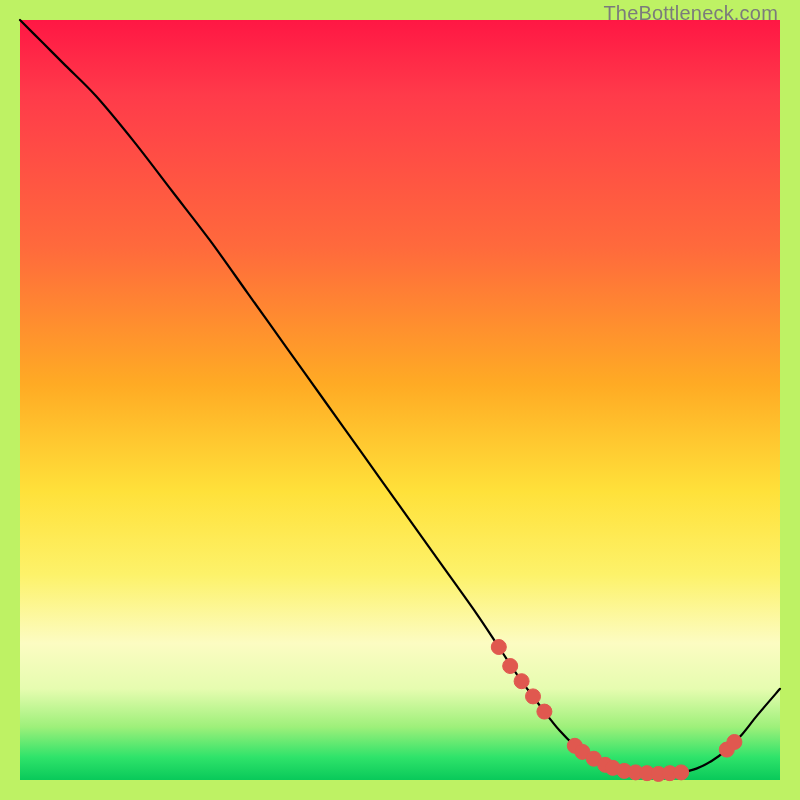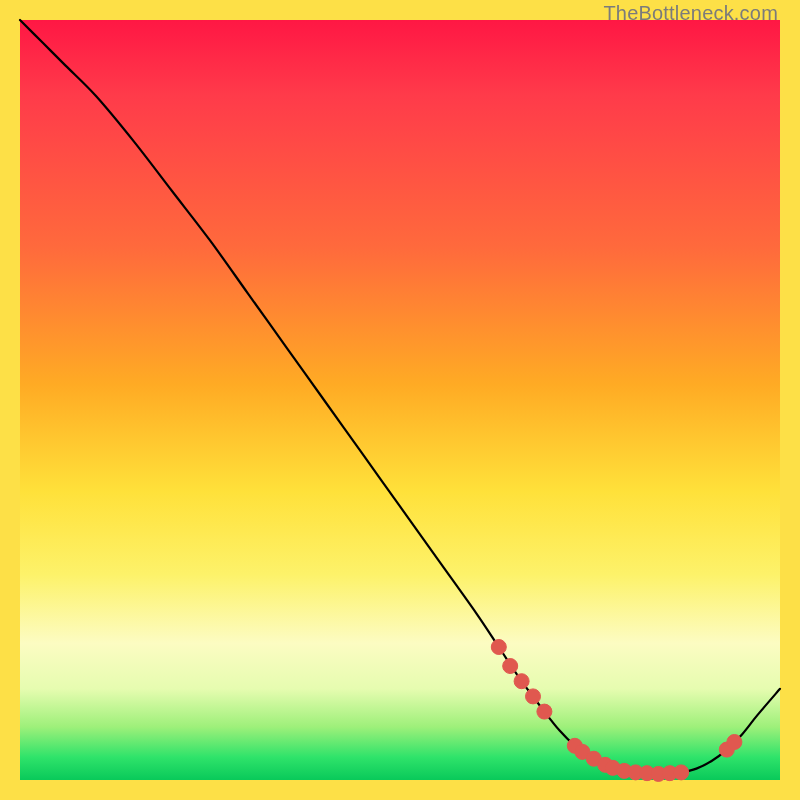--- a/index.html
+++ b/index.html
@@ -8,21 +8,21 @@
     width: 800px;
     height: 800px;
     background: #000;
     overflow: hidden;
     font-family: Arial, Helvetica, sans-serif;
   }
   .frame {
     position: relative;
     width: 800px;
     height: 800px;
-    background: #fde047;
+    background: #bef264;
     text-decoration: underline;
   }
   .plot-area {
     position: absolute;
     left: 20px;
     top: 20px;
     width: 760px;
     height: 760px;
     
     background: linear-gradient(

